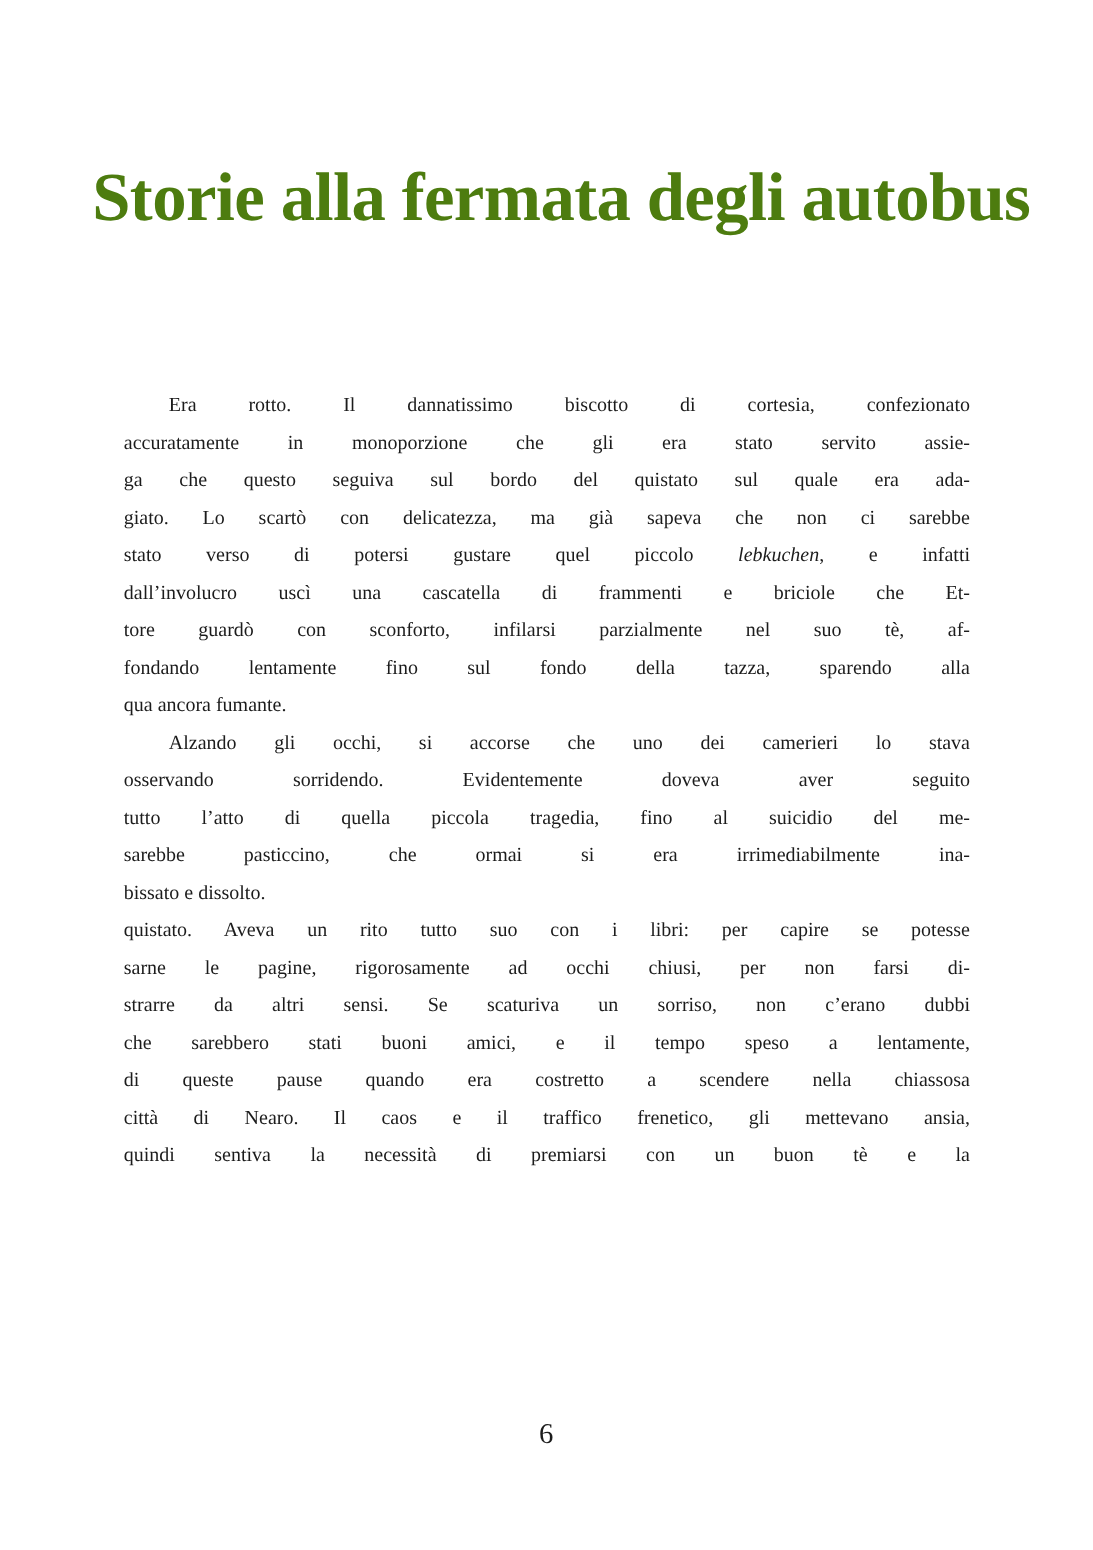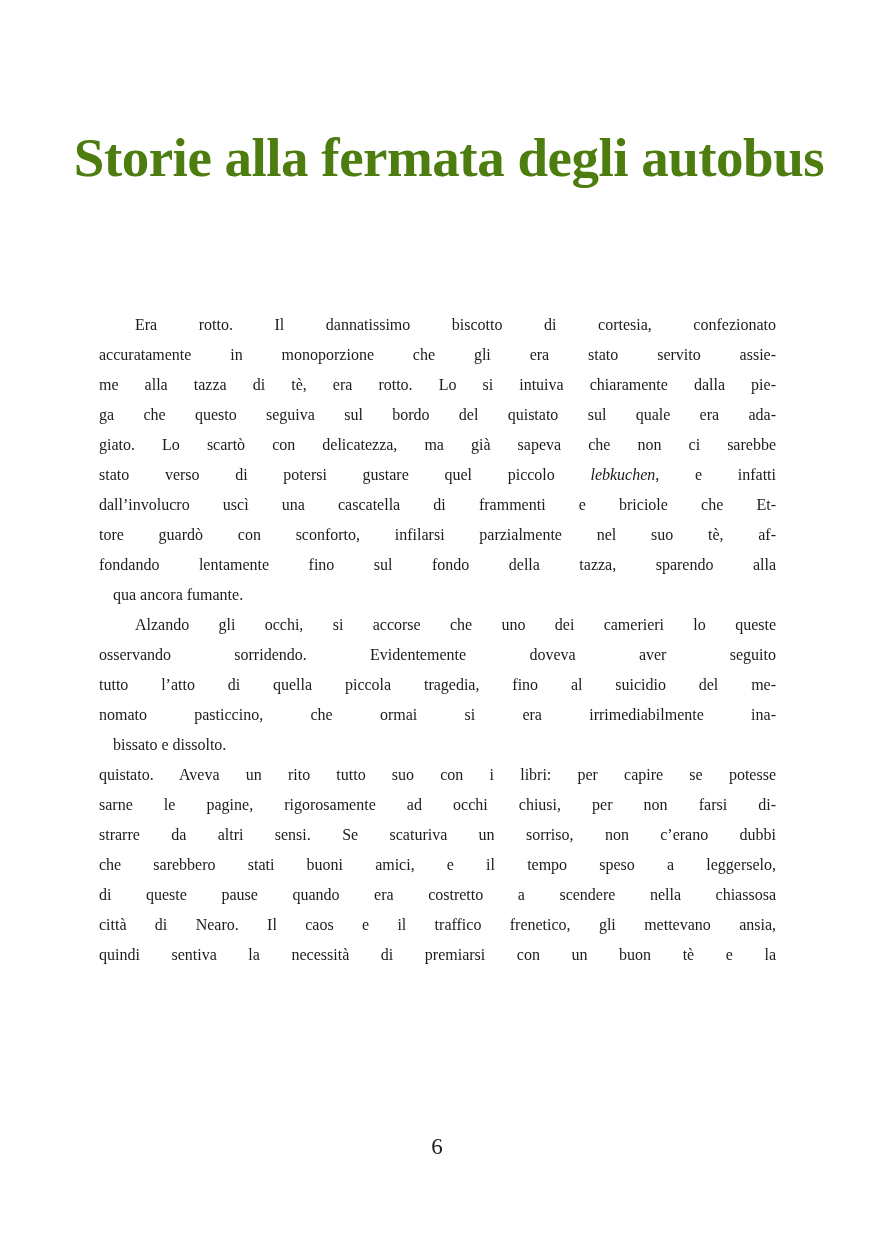--- a/index.html
+++ b/index.html
@@ -32,21 +32,21 @@
     font-size: 16px;
     line-height: 30px;
   }
   .paragraph { margin: 0; }
   .line {
     text-align: justify;
     text-align-last: justify;
     white-space: normal;
   }
   .line.first { text-indent: 36px; }
-  .line.end { text-align-last: left; margin-left: 14px; }
+  .line.end { text-align-last: left; }
   .line i { }
   .page-number {
     position: absolute;
     top: 1134px;
     left: 0;
     width: 100%;
     text-align: center;
     font-size: 23px;
     color: #1c1c1c;
   }
@@ -54,41 +54,40 @@
 </head>
 <body>
 
 <div class="page">
   <h1 class="title">Storie alla fermata degli autobus</h1>
 
   <div class="body-text">
       <div class="paragraph">
         <div class="line first">Era rotto. Il dannatissimo biscotto di cortesia, confezionato</div>
         <div class="line">accuratamente in monoporzione che gli era stato servito assie-</div>
-        <div class="line">me alla tazza di tè, era rotto. Lo si intuiva chiaramente dalla pie-</div>
         <div class="line">ga che questo seguiva sul bordo del quistato sul quale era ada-</div>
         <div class="line">giato. Lo scartò con delicatezza, ma già sapeva che non ci sarebbe</div>
         <div class="line">stato verso di potersi gustare quel piccolo <i>lebkuchen</i>, e infatti</div>
         <div class="line">dall’involucro uscì una cascatella di frammenti e briciole che Et-</div>
         <div class="line">tore guardò con sconforto, infilarsi parzialmente nel suo tè, af-</div>
         <div class="line">fondando lentamente fino sul fondo della tazza, sparendo alla</div>
         <div class="line end">qua ancora fumante.</div>
       </div>
       <div class="paragraph">
-        <div class="line first">Alzando gli occhi, si accorse che uno dei camerieri lo queste</div>
+        <div class="line first">Alzando gli occhi, si accorse che uno dei camerieri lo stava</div>
         <div class="line">osservando sorridendo. Evidentemente doveva aver seguito</div>
         <div class="line">tutto l’atto di quella piccola tragedia, fino al suicidio del me-</div>
-        <div class="line">nomato pasticcino, che ormai si era irrimediabilmente ina-</div>
+        <div class="line">sarebbe pasticcino, che ormai si era irrimediabilmente ina-</div>
         <div class="line end">bissato e dissolto.</div>
       </div>
       <div class="paragraph">
         <div class="line">quistato. Aveva un rito tutto suo con i libri: per capire se potesse</div>
         <div class="line">sarne le pagine, rigorosamente ad occhi chiusi, per non farsi di-</div>
         <div class="line">strarre da altri sensi. Se scaturiva un sorriso, non c’erano dubbi</div>
-        <div class="line">che sarebbero stati buoni amici, e il tempo speso a leggerselo,</div>
+        <div class="line">che sarebbero stati buoni amici, e il tempo speso a lentamente,</div>
         <div class="line">di queste pause quando era costretto a scendere nella chiassosa</div>
         <div class="line">città di Nearo. Il caos e il traffico frenetico, gli mettevano ansia,</div>
         <div class="line">quindi sentiva la necessità di premiarsi con un buon tè e la</div>
       </div>
     </div>
 
   <div class="page-number">6</div>
 </div>
 
 </body></html>

